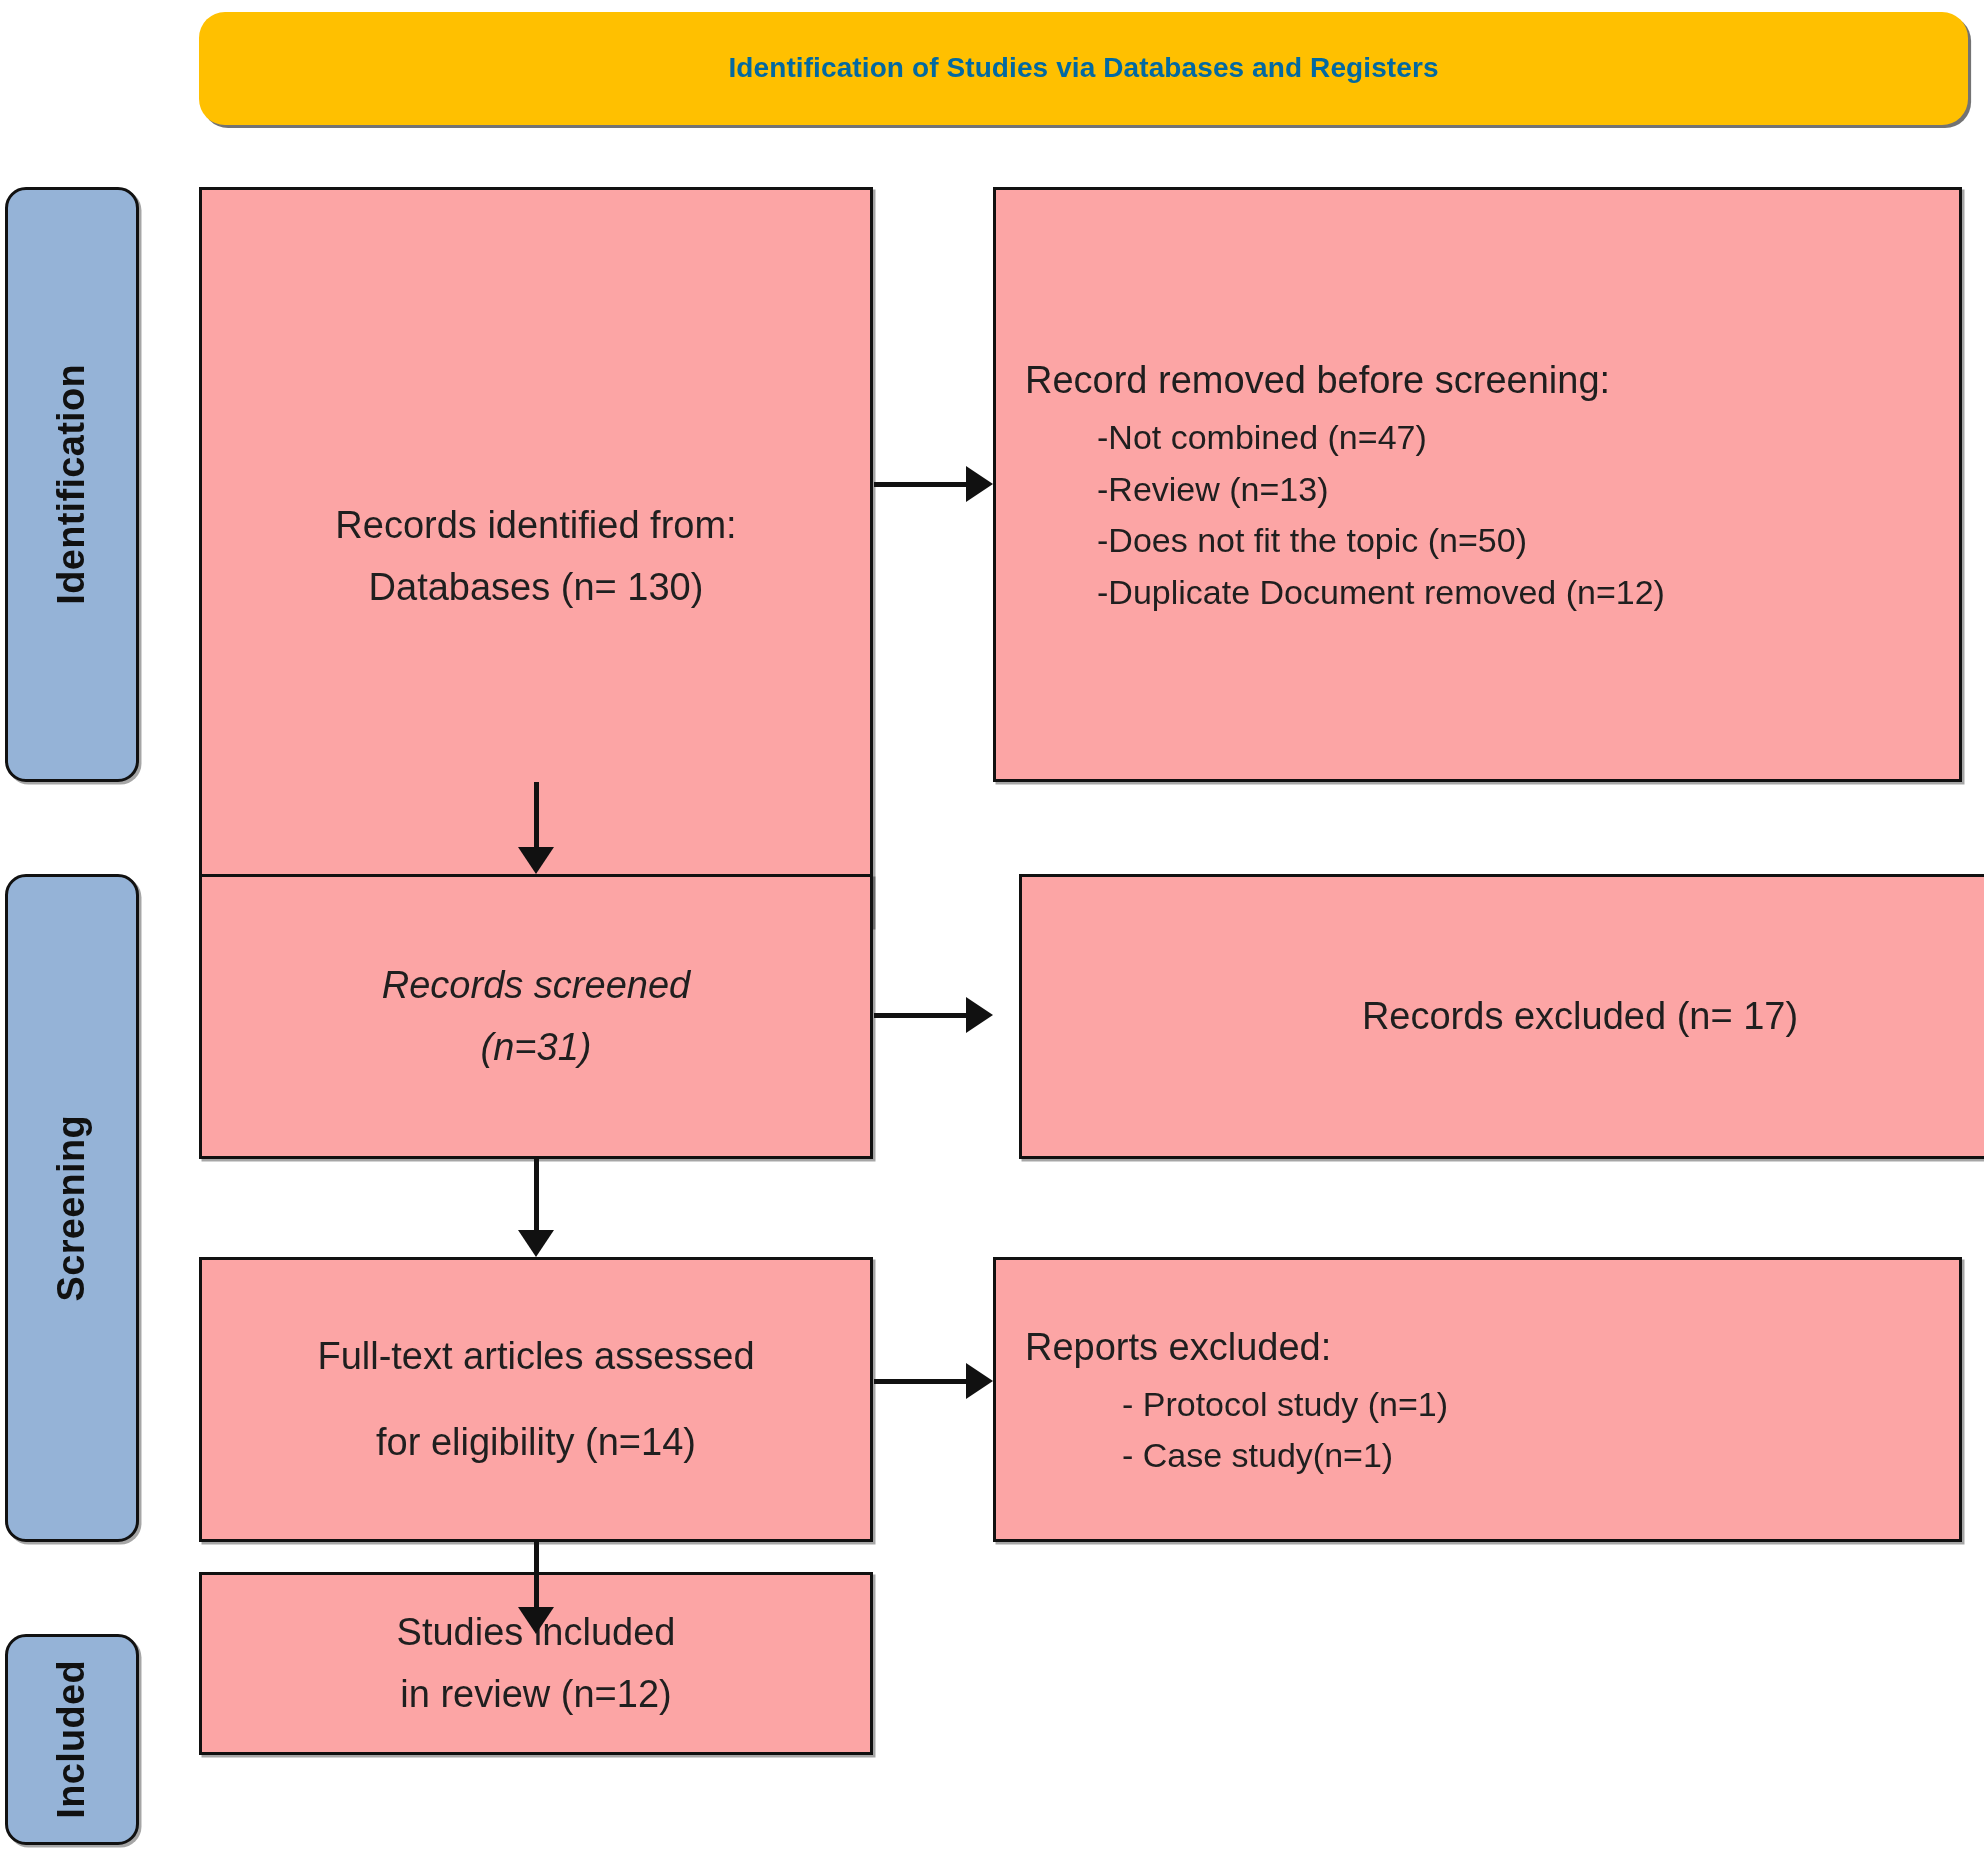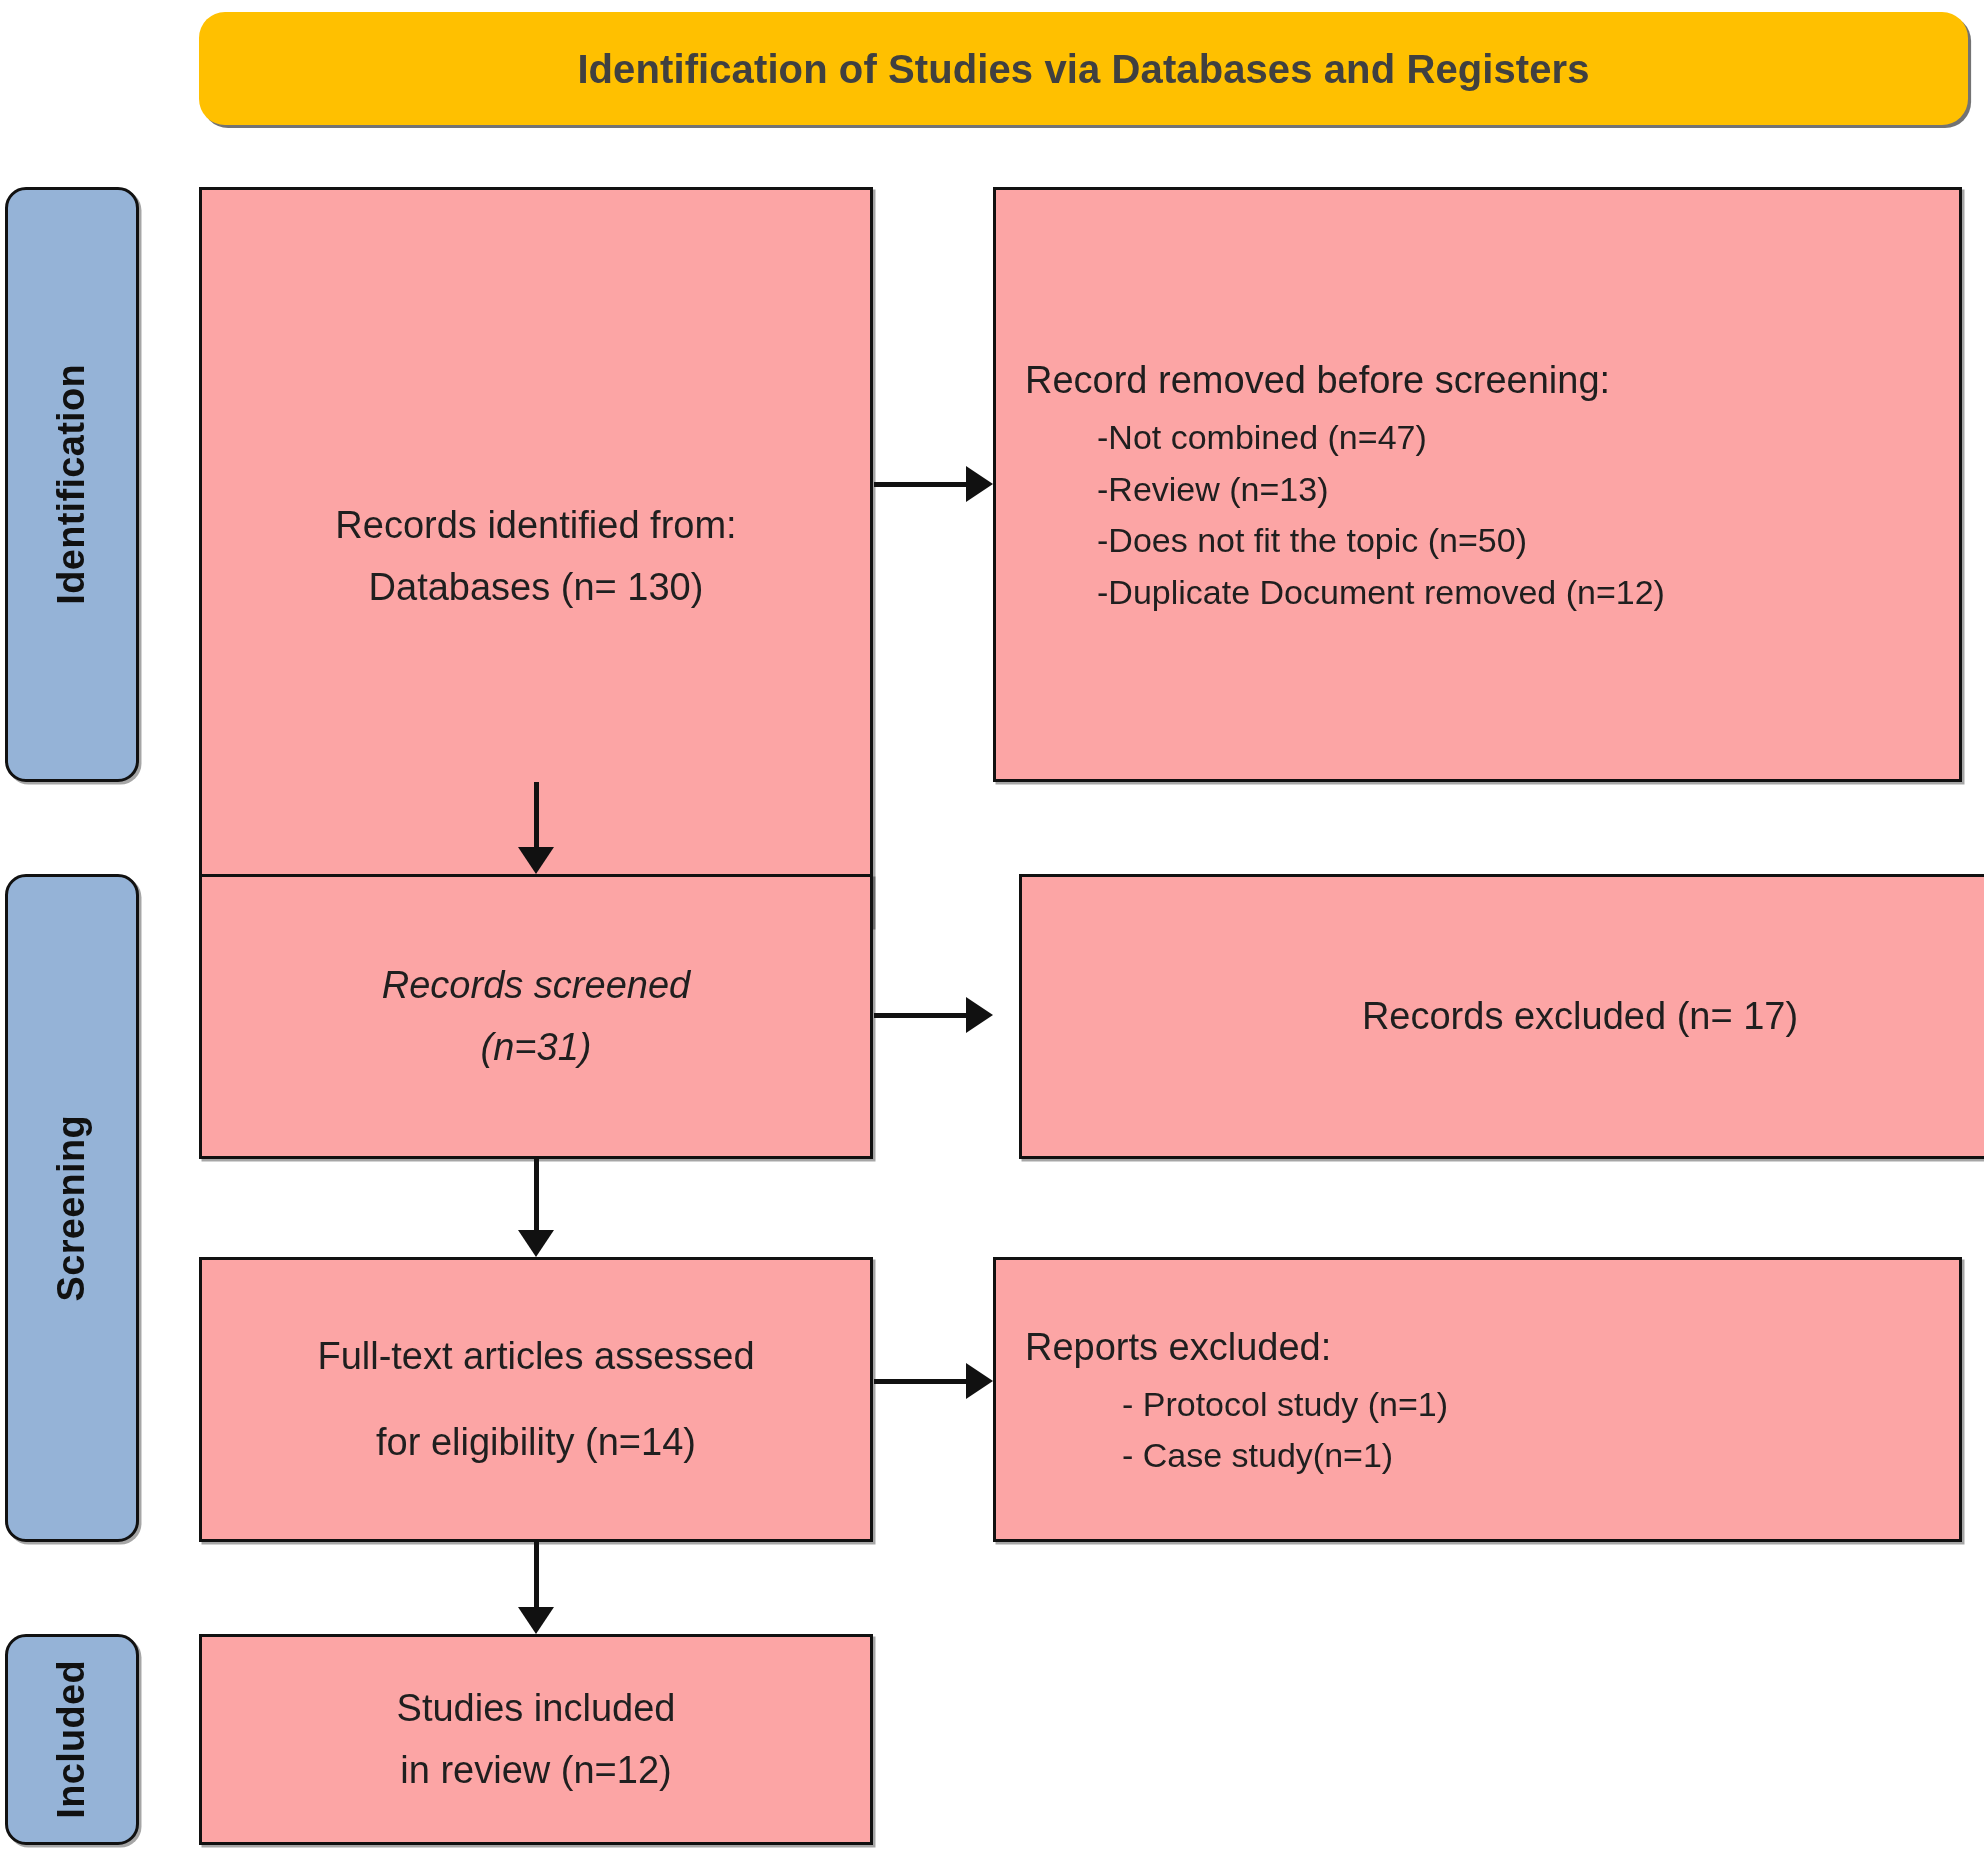--- a/index.html
+++ b/index.html
@@ -27,23 +27,23 @@
     height: 113px;
     background: #FFC000;
     border-radius: 26px;
     box-shadow: 3.1px 3.1px 0 0 rgba(0,0,0,0.55);
     display: flex;
     align-items: center;
     justify-content: center;
     box-sizing: border-box;
   }
   .header-banner .header-title {
-    font-size: 40px;
+    font-size: 28px;
     font-weight: 700;
-    color: #404040;
+    color: #0369a1;
     letter-spacing: 0.1px;
     line-height: 1.1;
   }
 
   
   .stage-tab {
     position: absolute;
     left: 4.9px;
     width: 134px;
     background: #95B3D7;
@@ -102,21 +102,21 @@
   .bullet-indent-1 { padding-left: 72px; }
   .bullet-indent-2 { padding-left: 97px; }
 
   
   #box-records-identified  { left: 199px;  top: 187px;  width: 674px; height: 740px; }
   #box-records-removed     { left: 993px; top: 187px;  width: 969px; height: 595px; }
   #box-records-screened    { left: 199px;  top: 874px; width: 674px; height: 285px; font-style: italic; }
   #box-records-excluded    { left: 993px; top: 874px; width: 1122px; height: 285px; margin-left: 26px; }
   #box-fulltext-assessed   { left: 199px;  top: 1257px; width: 674px; height: 285px; gap: 24px; }
   #box-reports-excluded    { left: 993px; top: 1257px; width: 969px; height: 285px; }
-  #box-studies-included    { left: 199px;  top: 1634px; width: 674px; height: 211px; }
+  #box-studies-included    { left: 199px;  top: 1572px; width: 674px; height: 183px; }
 
   
   .conn {
     position: absolute;
   }
   .conn-line-h {
     position: absolute;
     height: 4.9px;
     background: #111111;
   }

